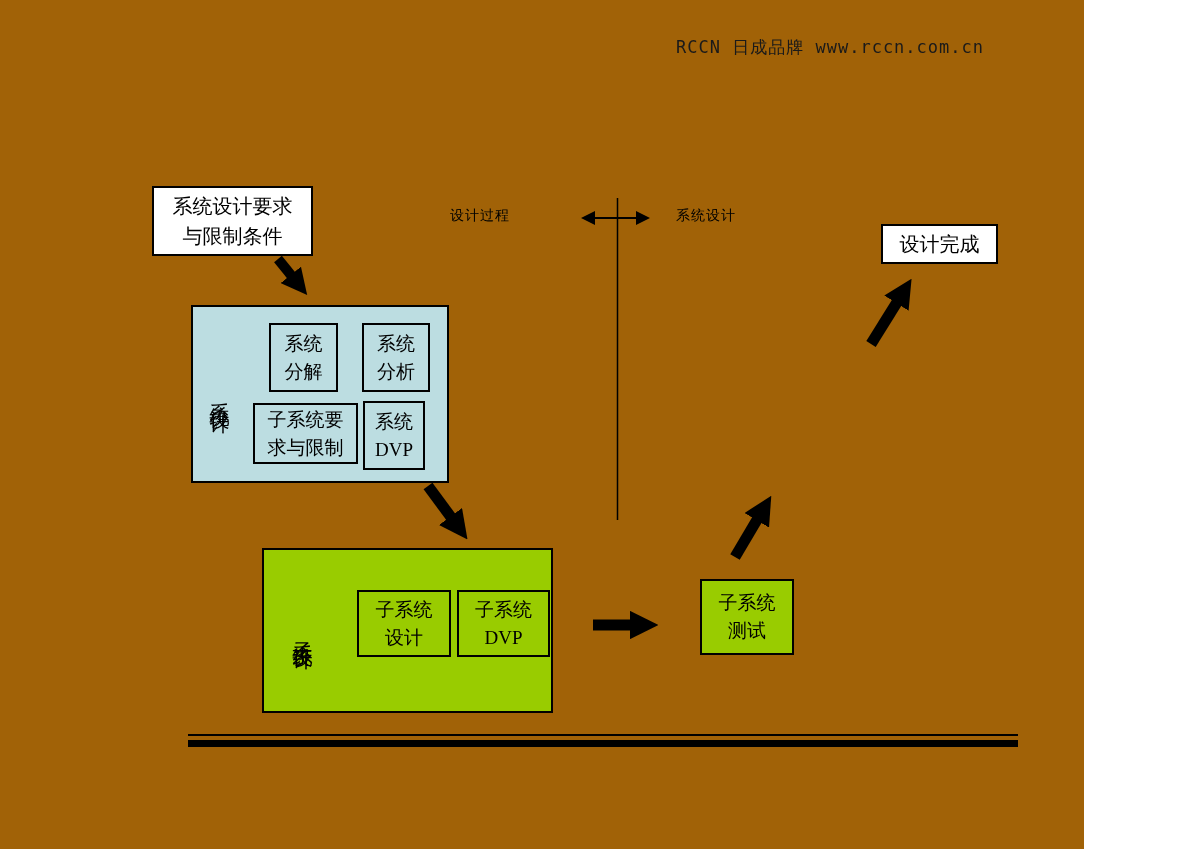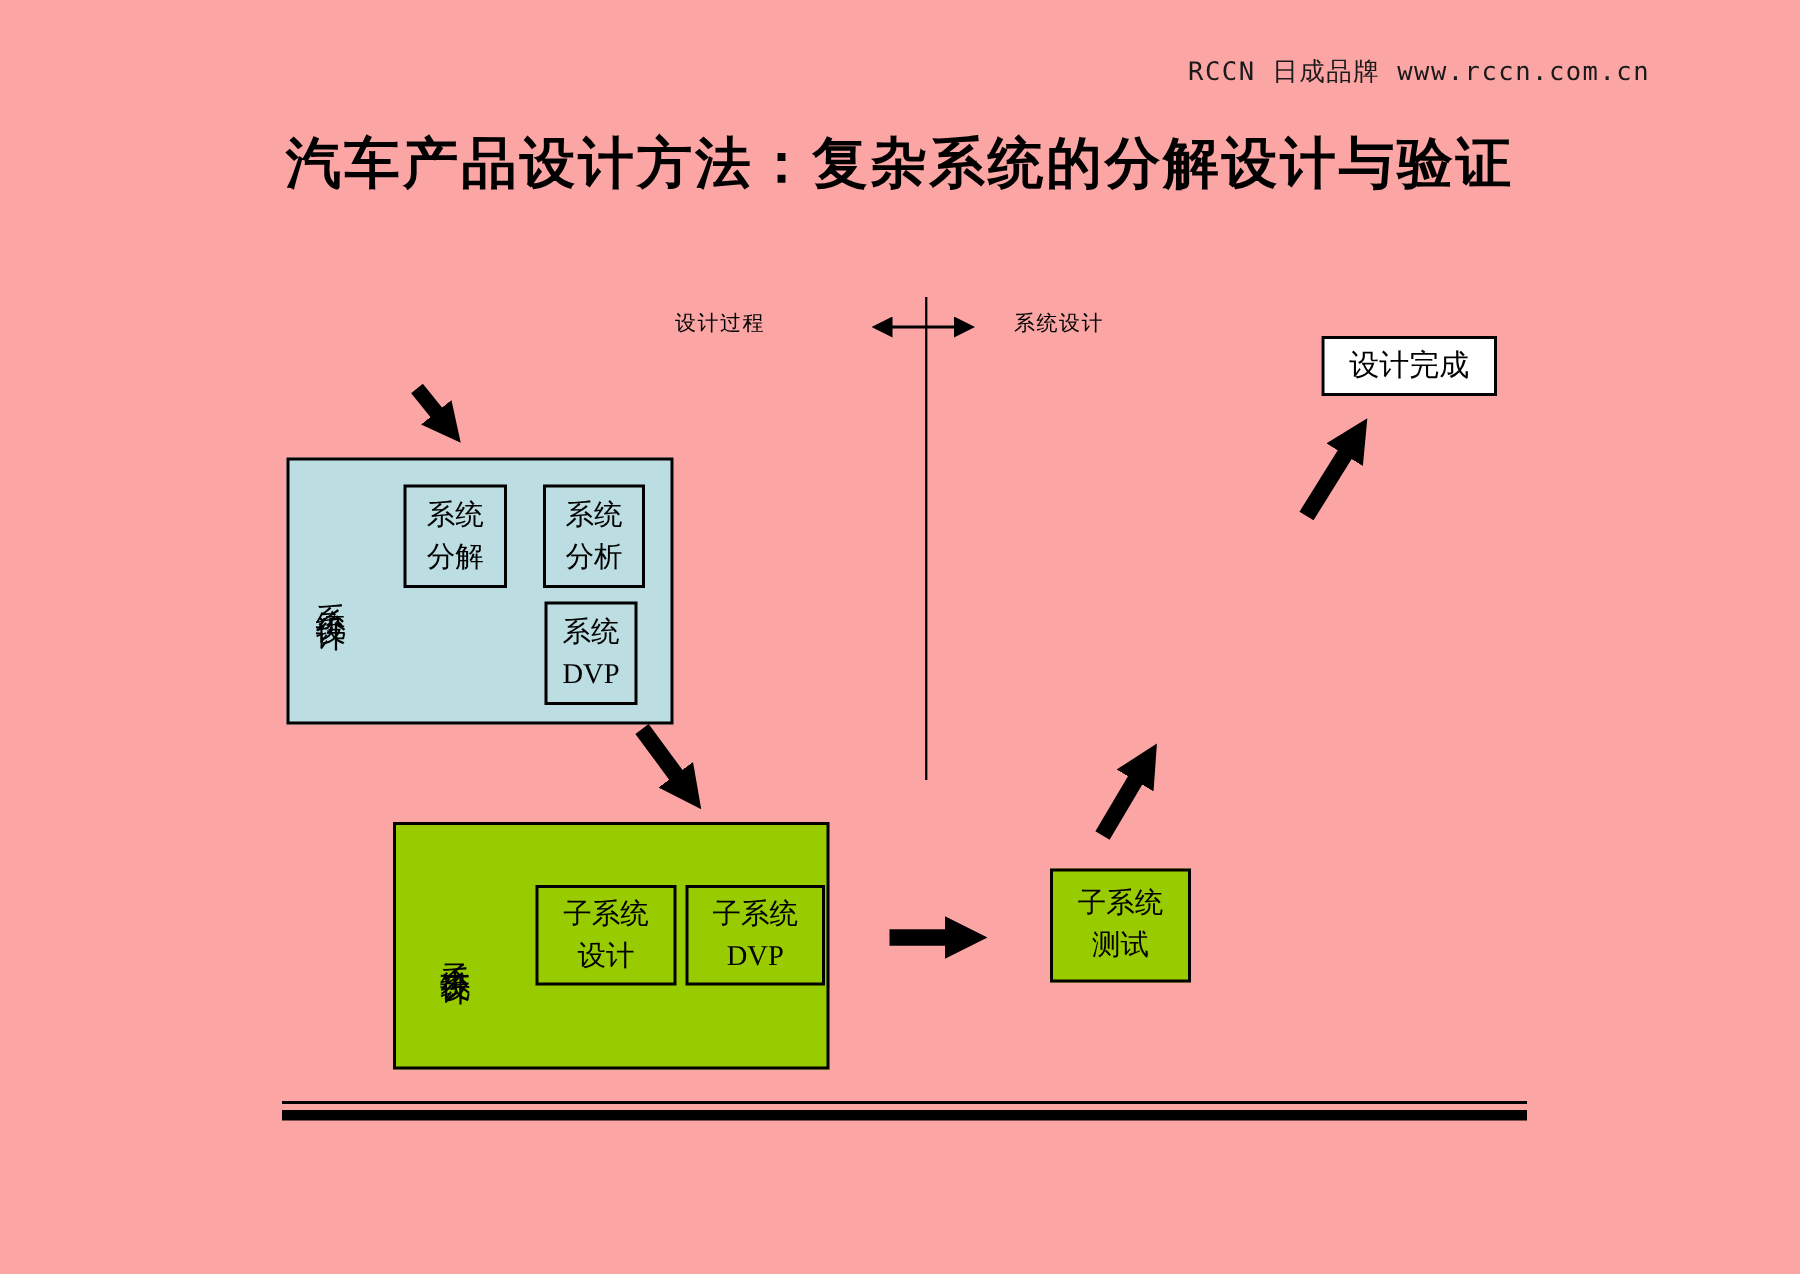--- a/index.html
+++ b/index.html
@@ -1,21 +1,21 @@
 <!DOCTYPE html>
 <html style="--light-blue: #bcdde1; --green: #99cc00; --line: #000000;"><head>
 <meta charset="utf-8">
 <style>
   * { margin: 0; padding: 0; box-sizing: border-box; }
   html, body { background: #ffffff; }
   .canvas {
     position: relative;
-    width: 1200px;
+    width: 1084px;
     height: 849px;
-    background: #fca5a5;
+    background: #a16207;
     overflow: hidden;
     font-family: "Liberation Serif", serif;
     color: #000;
   }
   .watermark {
     position: absolute;
     top: 36px;
     right: 100px;
     font-family: "DejaVu Sans Mono", monospace;
     font-size: 17px;
@@ -91,39 +91,46 @@
     pointer-events: none;
   }
 </style>
 </head>
 <body>
 
 <div class="canvas">
 
   <div class="watermark">RCCN 日成品牌 www.rccn.com.cn</div>
 
-  <div class="title">汽车产品设计方法：复杂系统的分解设计与验证</div>
 
+  <div class="box" style="left:152px; top:186px; width:161px; height:70px;">
+    <span>系统设计要求</span>
+    <span>与限制条件</span>
+  </div>
 
   <div class="process-label" style="left:450px; top:207px;">设计过程</div>
   <div class="process-label" style="left:676px; top:207px;">系统设计</div>
 
   <div class="box" style="left:881px; top:204px; width:117px; height:40px;margin-top:20px;">
     <span>设计完成</span>
   </div>
 
   <div class="group-box group-blue" style="left:191px; top:305px; width:258px; height:178px;">
     <div class="side-label" style="left:14px;">系统设计</div>
     <div class="inner-box inner-blue" style="left:76px; top:16px; width:69px; height:69px;">
       <span>系统</span>
       <span>分解</span>
     </div>
     <div class="inner-box inner-blue" style="left:169px; top:16px; width:68px; height:69px;">
       <span>系统</span>
       <span>分析</span>
+    </div>
+    <div class="inner-box inner-blue" style="left:60px; top:96px; width:105px; height:61px;">
+      <span>子系统要</span>
+      <span>求与限制</span>
     </div>
     <div class="inner-box inner-blue" style="left:170px; top:94px; width:62px; height:69px;">
       <span>系统</span>
       <span>DVP</span>
     </div>
   </div>
 
   <div class="group-box group-green" style="left:262px; top:548px; width:291px; height:165px;">
     <div class="side-label" style="left:26px; letter-spacing:2px;">子系统设计</div>
     <div class="inner-box inner-green" style="left:81px; top:40px; width:94px; height:67px;">

